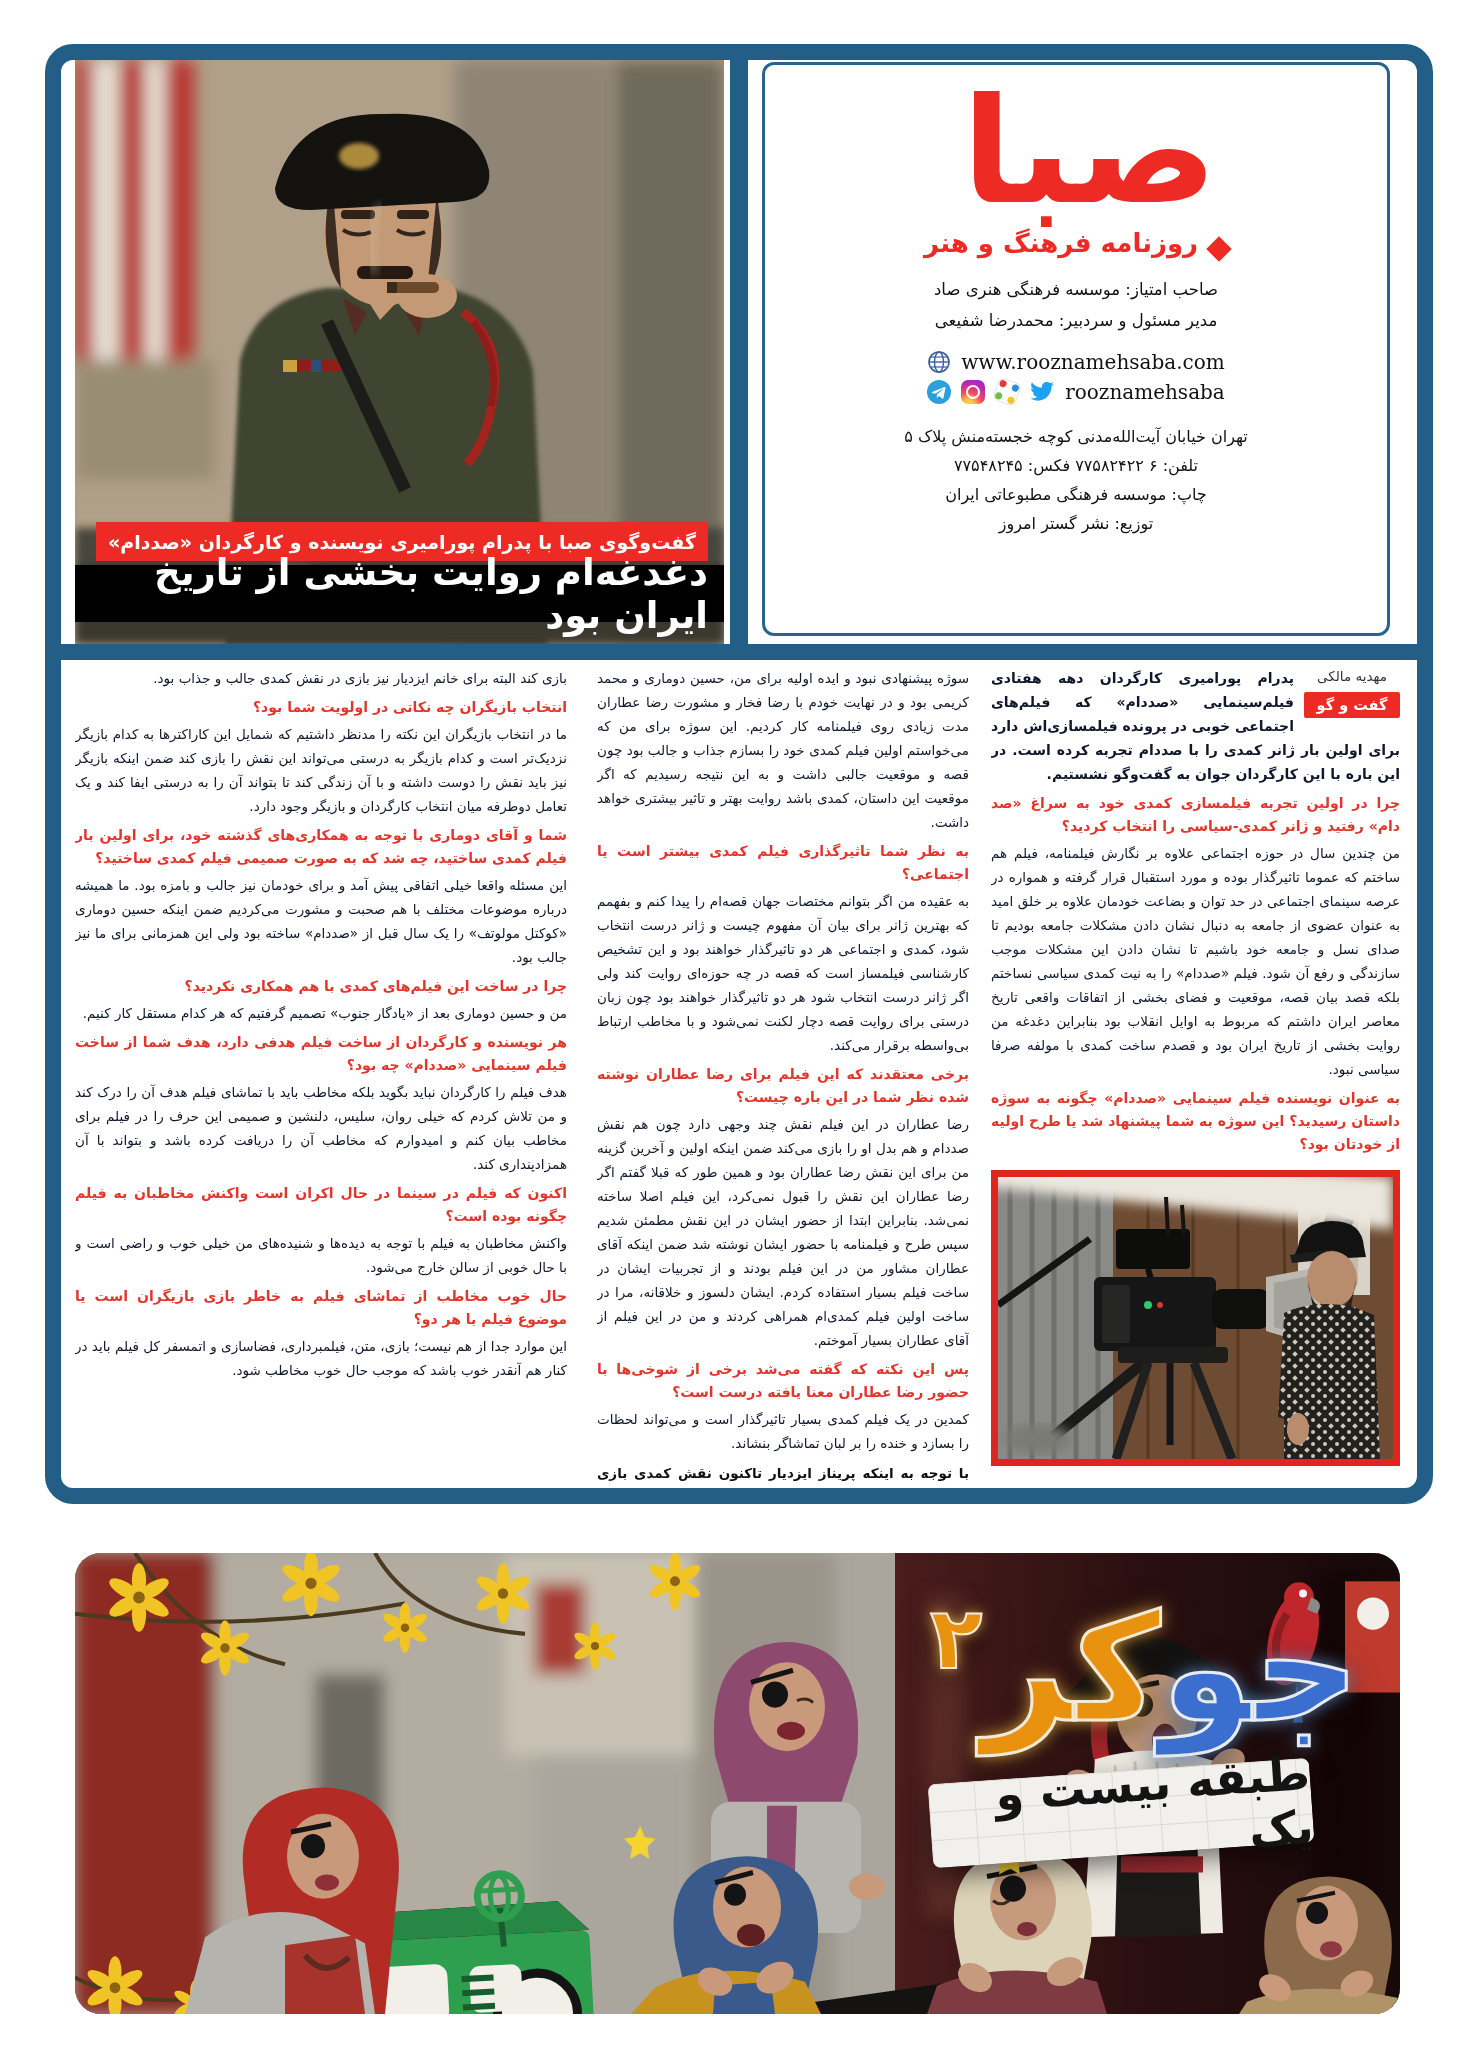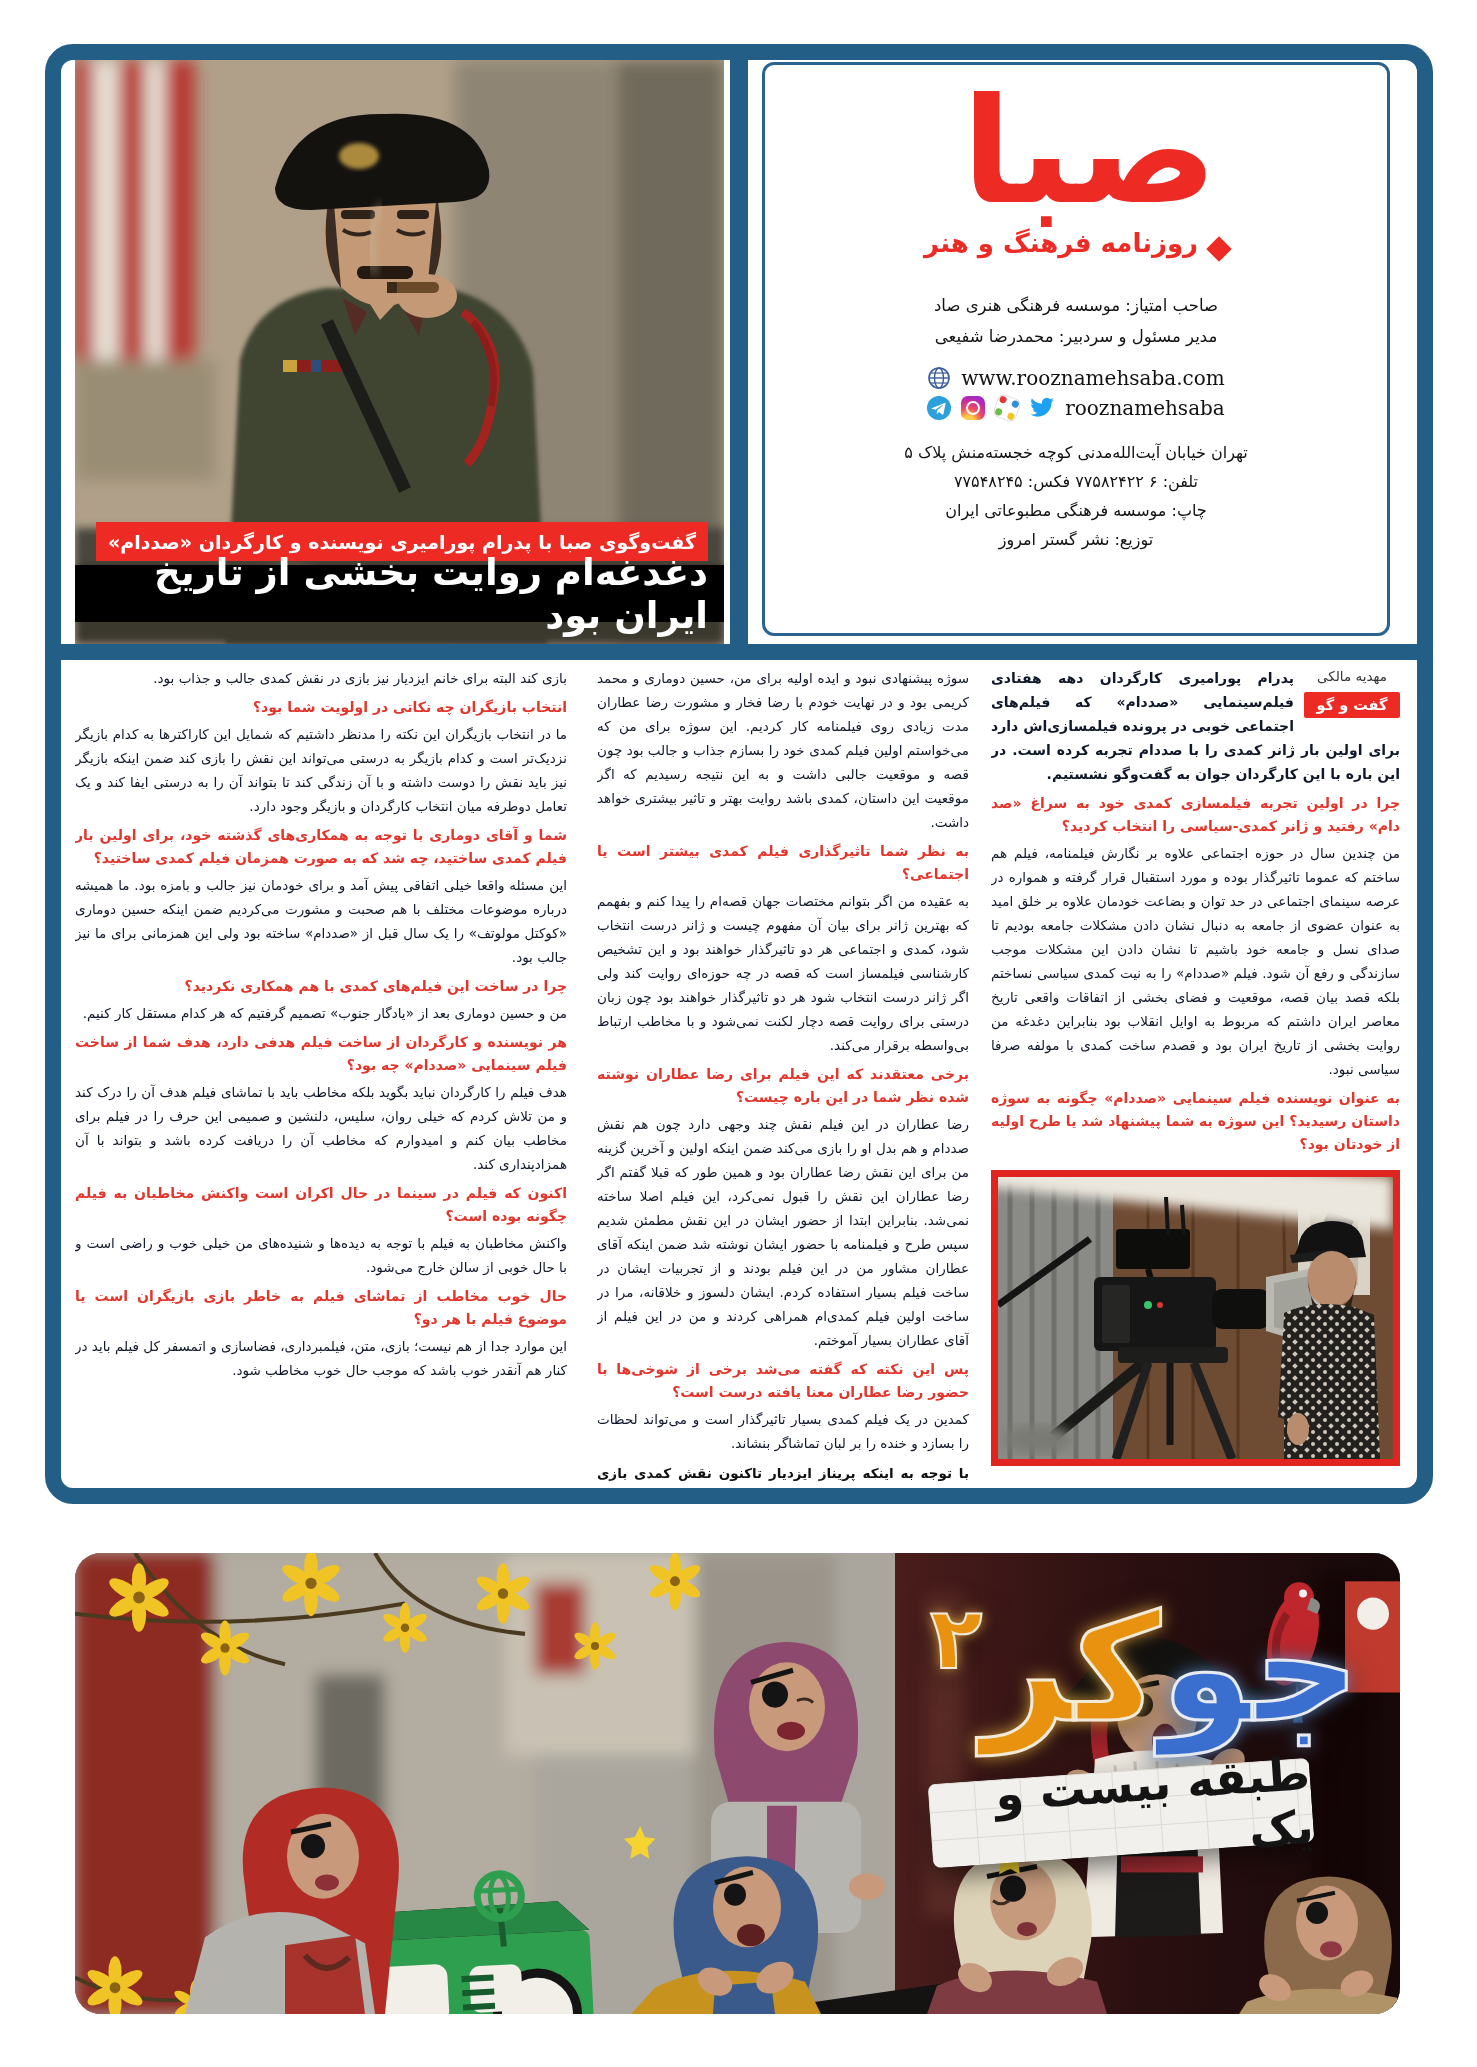--- a/index.html
+++ b/index.html
@@ -40,21 +40,21 @@
     border:3px solid #2a648e; border-radius:12px; text-align:center;
   }
   .logo-word{
     margin-top:10px; color:#ee2a24; font-weight:bold; font-size:146px; line-height:1.05;
     letter-spacing:-2px;
     margin-left:27px;
   }
   .tagline-row{ display:flex; align-items:flex-end; justify-content:center; gap:12px; margin-top:0; }
   .logo-diamond{ width:18px; height:18px; background:#ee2a24; transform:rotate(45deg); }
   .tagline{ color:#ee2a24; font-weight:bold; font-size:26px; }
-  .mast-info{ margin-top:32px; font-size:16.5px; line-height:31px; color:#111; }
+  .mast-info{ margin-top:16px; font-size:16.5px; line-height:31px; color:#111; }
   .web-row,.social-row{
     display:flex; align-items:center; justify-content:center; gap:10px; direction:ltr;
     margin-top:14px; font-family:"DejaVu Serif", serif; font-size:20px; color:#111;
   }
   .social-row{ margin-top:6px; }
   .icon{ display:inline-flex; align-items:center; justify-content:center; }
   .ig-icon{
     width:24px; height:24px; border-radius:7px; position:relative;
     background:radial-gradient(circle at 30% 110%, #fdca45 0 20%, #f24d60 45%, #c32aa3 70%, #7d2ae8 100%);
   }
@@ -272,21 +272,21 @@
     <p class="q">پس این نکته که گفته می‌شد برخی از شوخی‌ها با حضور رضا عطاران معنا یافته درست است؟</p>
     <p class="body">کمدین در یک فیلم کمدی بسیار تاثیرگذار است و می‌تواند لحظات را بسازد و خنده را بر لبان تماشاگر بنشاند.</p>
     <p class="qb">با توجه به اینکه پریناز ایزدیار تاکنون نقش کمدی بازی نکرده بودند چگونه برای این نقش به ایشان رسیدید؟</p>
 
   </div>
 
   <div class="col col-c">
     <p class="body">بازی کند البته برای خانم ایزدیار نیز بازی در نقش کمدی جالب و جذاب بود.</p>
     <p class="q">انتخاب بازیگران چه نکاتی در اولویت شما بود؟</p>
     <p class="body">ما در انتخاب بازیگران این نکته را مدنظر داشتیم که شمایل این کاراکترها به کدام بازیگر نزدیک‌تر است و کدام بازیگر به درستی می‌تواند این نقش را بازی کند ضمن اینکه بازیگر نیز باید نقش را دوست داشته و با آن زندگی کند تا بتواند آن را به درستی ایفا کند و یک تعامل دوطرفه میان انتخاب کارگردان و بازیگر وجود دارد.</p>
-    <p class="q">شما و آقای دوماری با توجه به همکاری‌های گذشته خود، برای اولین بار فیلم کمدی ساختید، چه شد که به صورت همزمان فیلم کمدی ساختید؟</p>
+    <p class="q">شما و آقای دوماری با توجه به همکاری‌های گذشته خود، برای اولین بار فیلم کمدی ساختید، چه شد که به صورت صمیمی فیلم کمدی ساختید؟</p>
     <p class="body">این مسئله واقعا خیلی اتفاقی پیش آمد و برای خودمان نیز جالب و بامزه بود. ما همیشه درباره موضوعات مختلف با هم صحبت و مشورت می‌کردیم ضمن اینکه حسین دوماری «کوکتل مولوتف» را یک سال قبل از «صددام» ساخته بود ولی این همزمانی برای ما نیز جالب بود.</p>
     <p class="q">چرا در ساخت این فیلم‌های کمدی با هم همکاری نکردید؟</p>
     <p class="body">من و حسین دوماری بعد از «یادگار جنوب» تصمیم گرفتیم که هر کدام مستقل کار کنیم.</p>
     <p class="q">هر نویسنده و کارگردان از ساخت فیلم هدفی دارد، هدف شما از ساخت فیلم سینمایی «صددام» چه بود؟</p>
     <p class="body">هدف فیلم را کارگردان نباید بگوید بلکه مخاطب باید با تماشای فیلم هدف آن را درک کند و من تلاش کردم که خیلی روان، سلیس، دلنشین و صمیمی این حرف را در فیلم برای مخاطب بیان کنم و امیدوارم که مخاطب آن را دریافت کرده باشد و بتواند با آن همزادپنداری کند.</p>
     <p class="q">اکنون که فیلم در سینما در حال اکران است واکنش مخاطبان به فیلم چگونه بوده است؟</p>
     <p class="body">واکنش مخاطبان به فیلم با توجه به دیده‌ها و شنیده‌های من خیلی خوب و راضی است و با حال خوبی از سالن خارج می‌شود.</p>
     <p class="q">حال خوب مخاطب از تماشای فیلم به خاطر بازی بازیگران است یا موضوع فیلم با هر دو؟</p>
     <p class="body">این موارد جدا از هم نیست؛ بازی، متن، فیلمبرداری، فضاسازی و اتمسفر کل فیلم باید در کنار هم آنقدر خوب باشد که موجب حال خوب مخاطب شود.</p>
   </div>

